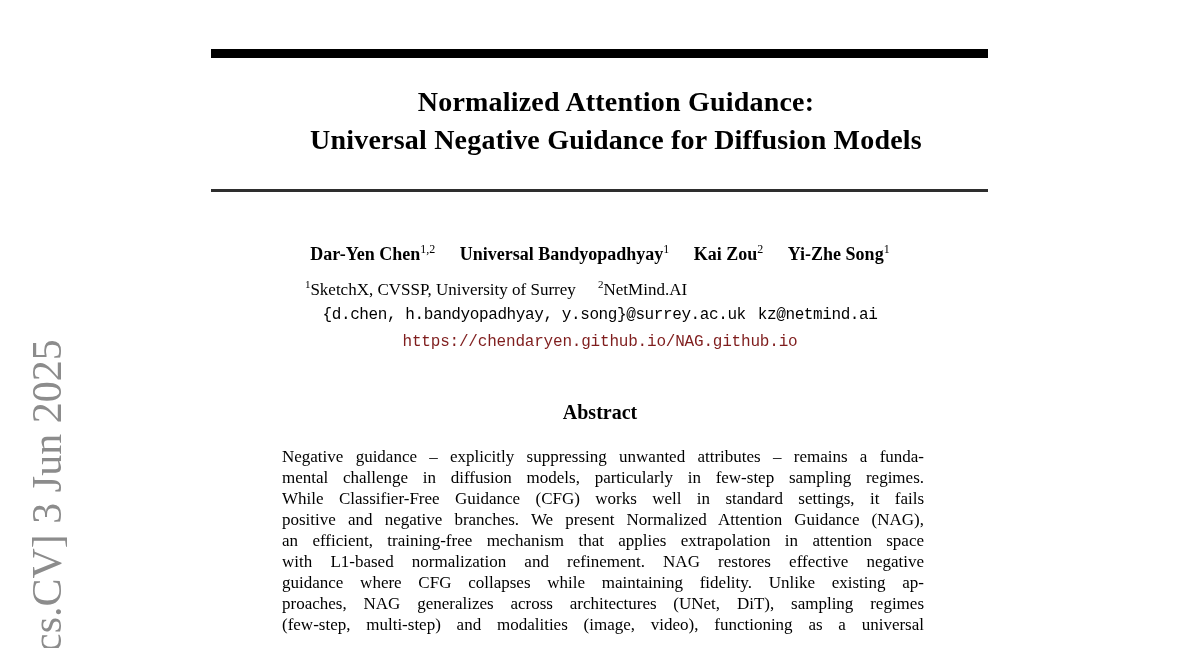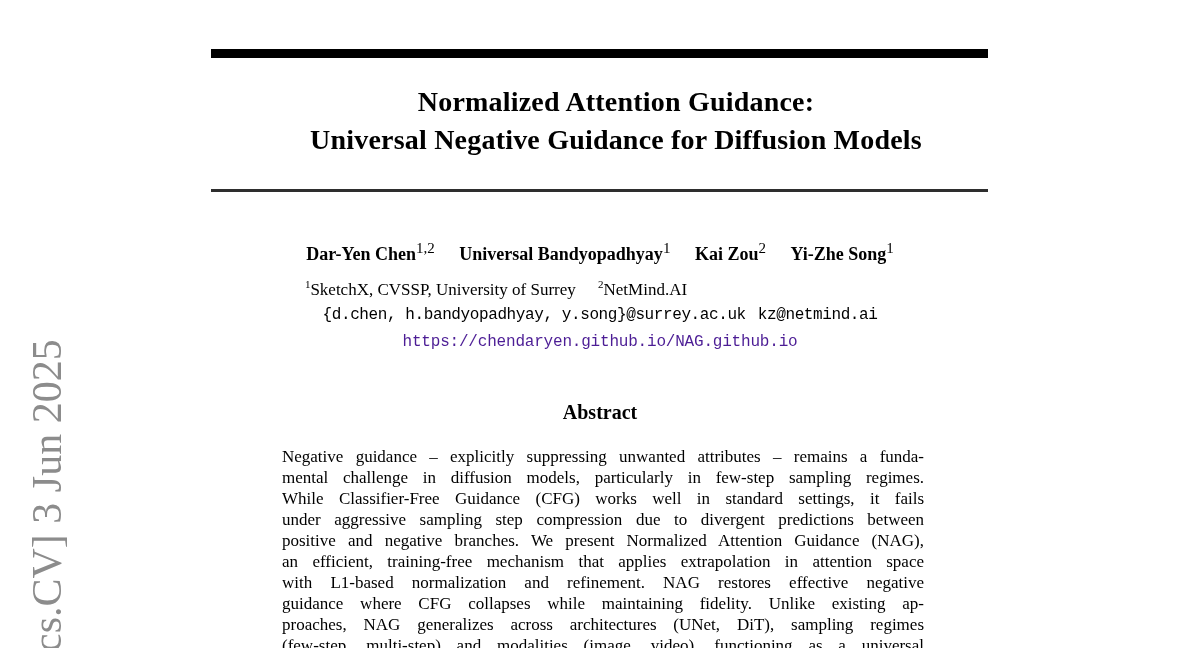--- a/index.html
+++ b/index.html
@@ -67,21 +67,21 @@
     top: 244px;
     width: 1200px;
     text-align: center;
     font-size: 18px;
     line-height: 21px;
     font-weight: bold;
   }
   .author + .author { margin-left: 20px; }
   .author sup {
     font-weight: normal;
-    font-size: 15px;
+    font-size: 12px;
     vertical-align: super;
     line-height: 0;
     margin-top: 28px;
   }
 
   .affil-line {
     position: absolute;
     left: 0;
     top: 279px;
     width: 992px;
@@ -114,21 +114,21 @@
     left: 0;
     top: 332px;
     width: 1200px;
     text-align: center;
     font-family: "Liberation Mono", monospace;
     font-size: 16px;
     line-height: 20px;
     letter-spacing: -0.2px;
   }
   .url-line a {
-    color: #4c1d95;
+    color: #7f1d1d;
     text-decoration: none;
   }
 
   .abstract-heading {
     position: absolute;
     left: 0;
     top: 401px;
     width: 1200px;
     text-align: center;
     font-weight: bold;
@@ -187,21 +187,20 @@
   <div class="url-line">
     <a href="#">https://chendaryen.github.io/NAG.github.io</a>
   </div>
 
   <div class="abstract-heading">Abstract</div>
 
   <div class="abstract-body">
     <div class="abs-line">Negative guidance – explicitly suppressing unwanted attributes – remains a funda-</div>
     <div class="abs-line">mental challenge in diffusion models, particularly in few-step sampling regimes.</div>
     <div class="abs-line">While Classifier-Free Guidance (CFG) works well in standard settings, it fails</div>
-    <div class="abs-line">under aggressive sampling step compression due to divergent predictions between</div>
     <div class="abs-line">positive and negative branches. We present Normalized Attention Guidance (NAG),</div>
     <div class="abs-line">an efficient, training-free mechanism that applies extrapolation in attention space</div>
     <div class="abs-line">with L1-based normalization and refinement. NAG restores effective negative</div>
     <div class="abs-line">guidance where CFG collapses while maintaining fidelity. Unlike existing ap-</div>
     <div class="abs-line">proaches, NAG generalizes across architectures (UNet, DiT), sampling regimes</div>
     <div class="abs-line">(few-step, multi-step) and modalities (image, video), functioning as a universal</div>
   </div>
 
 </div>
 

